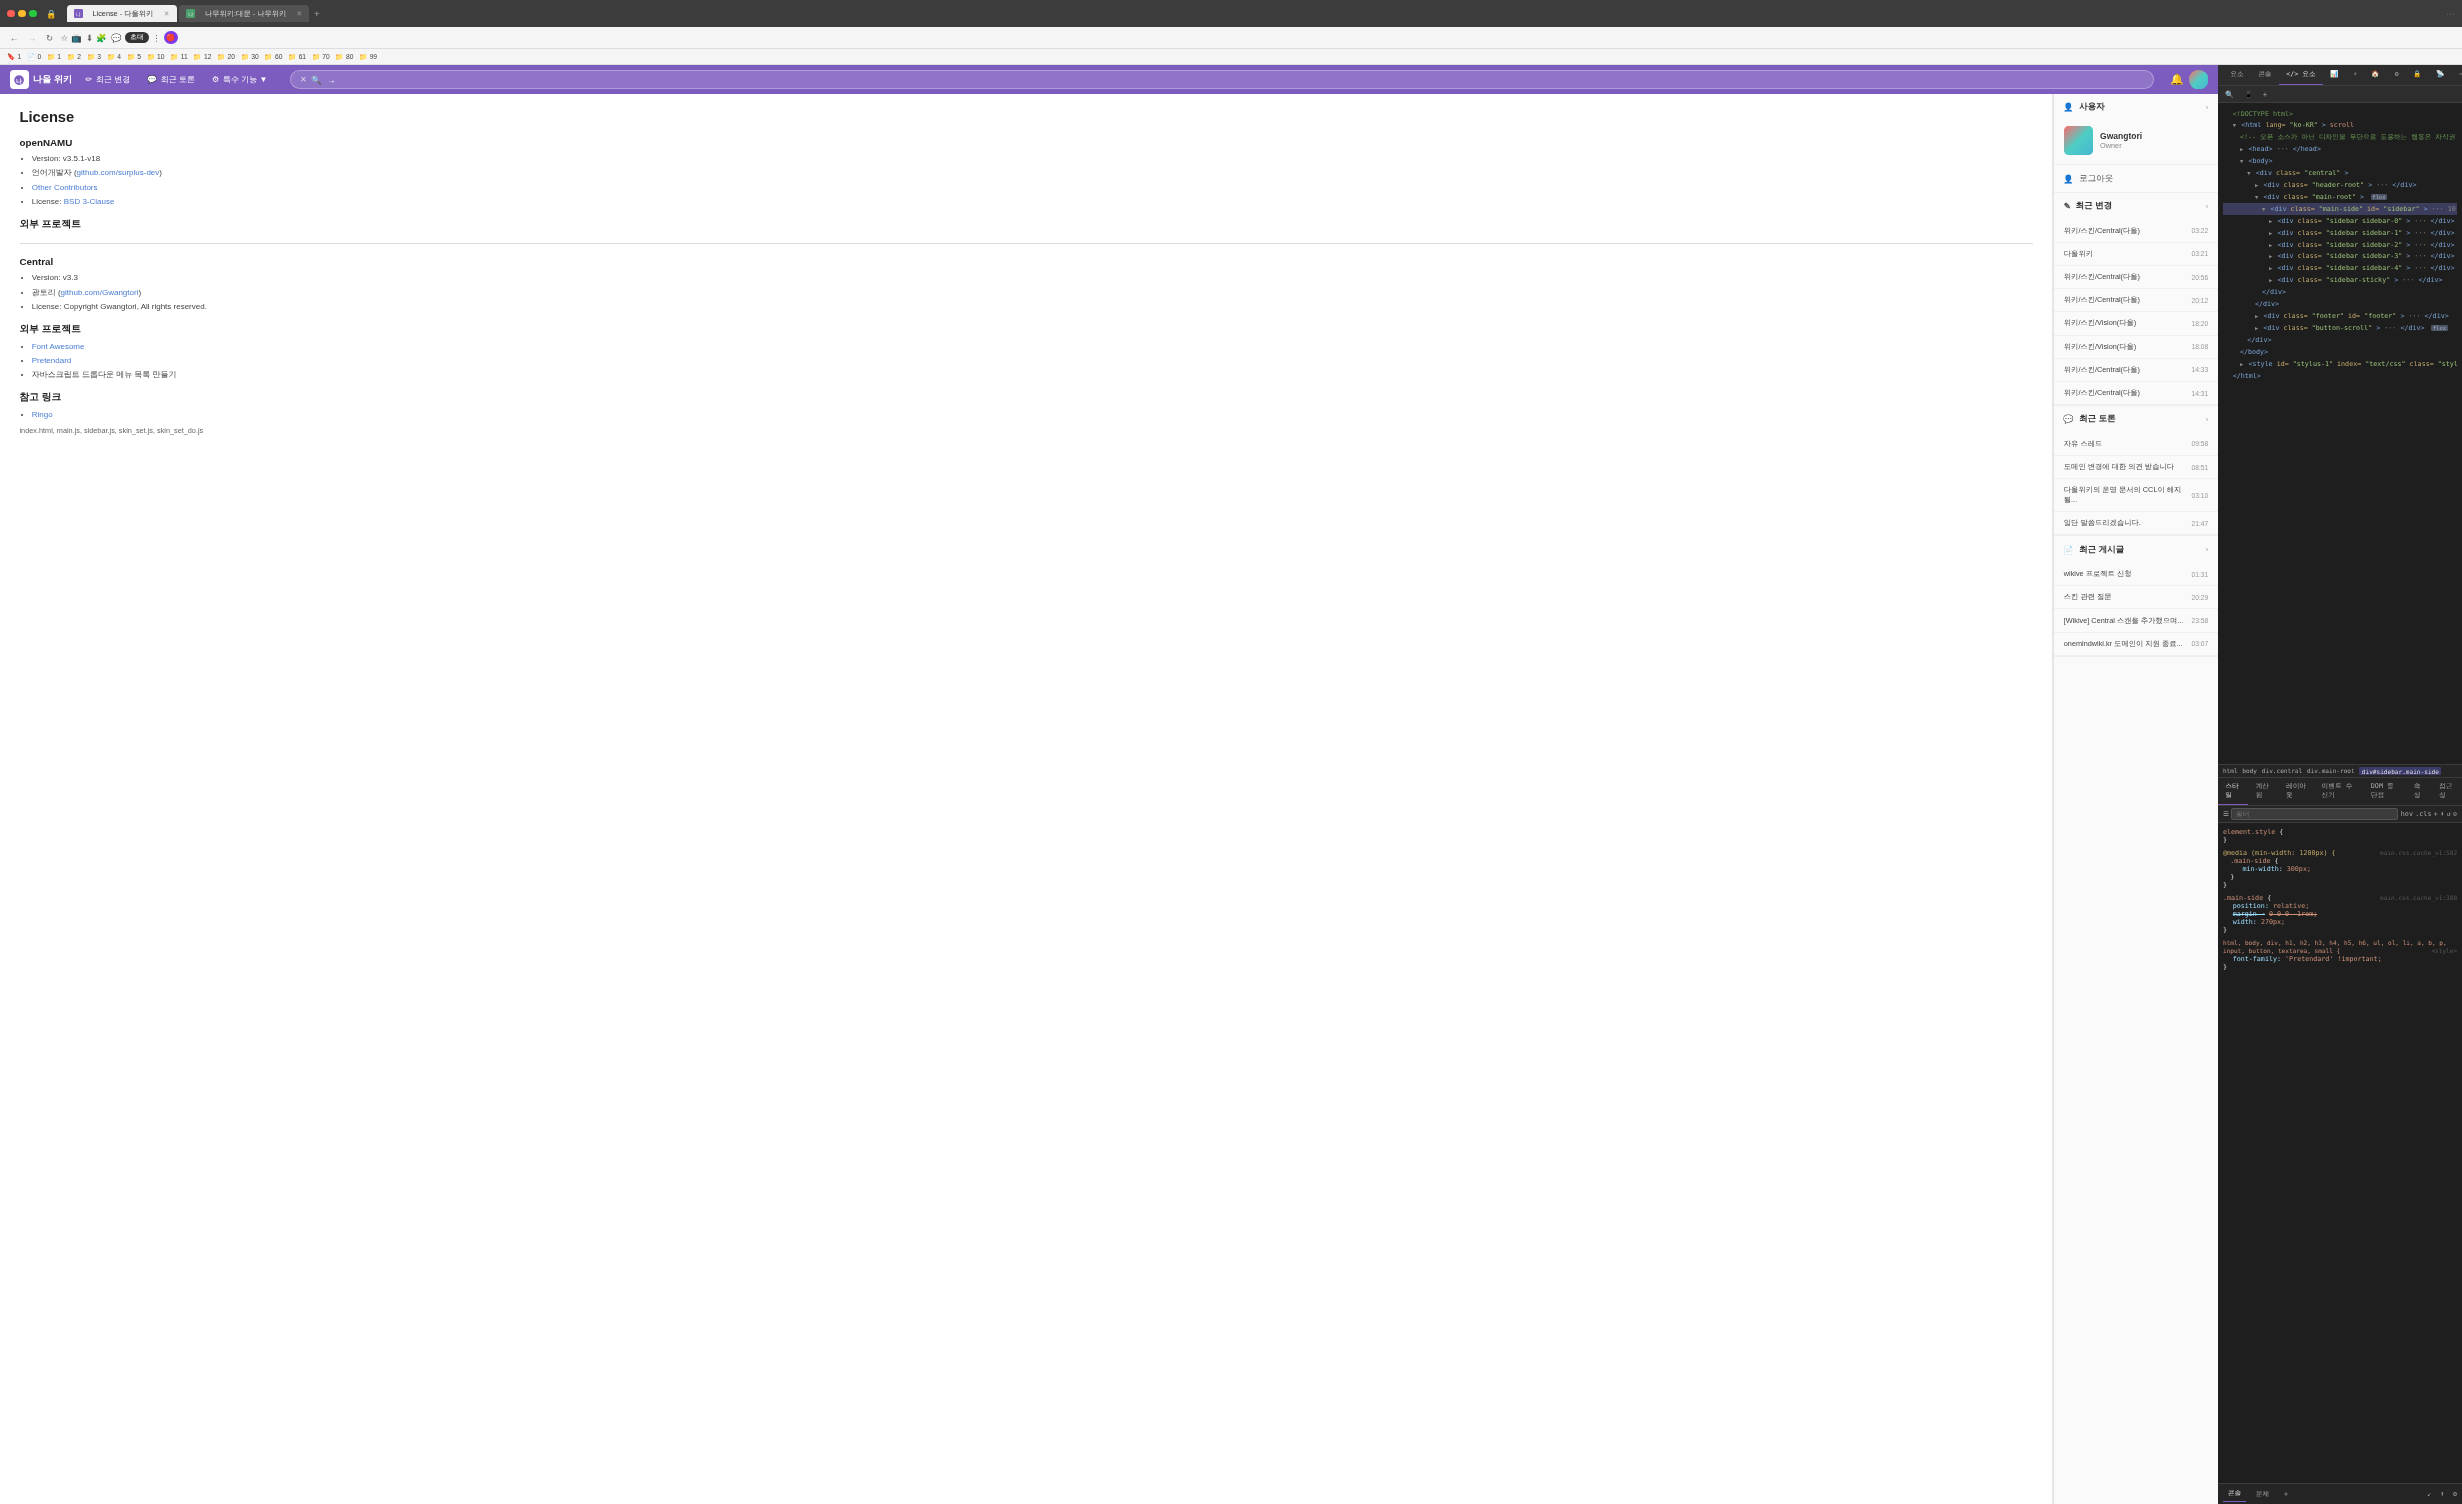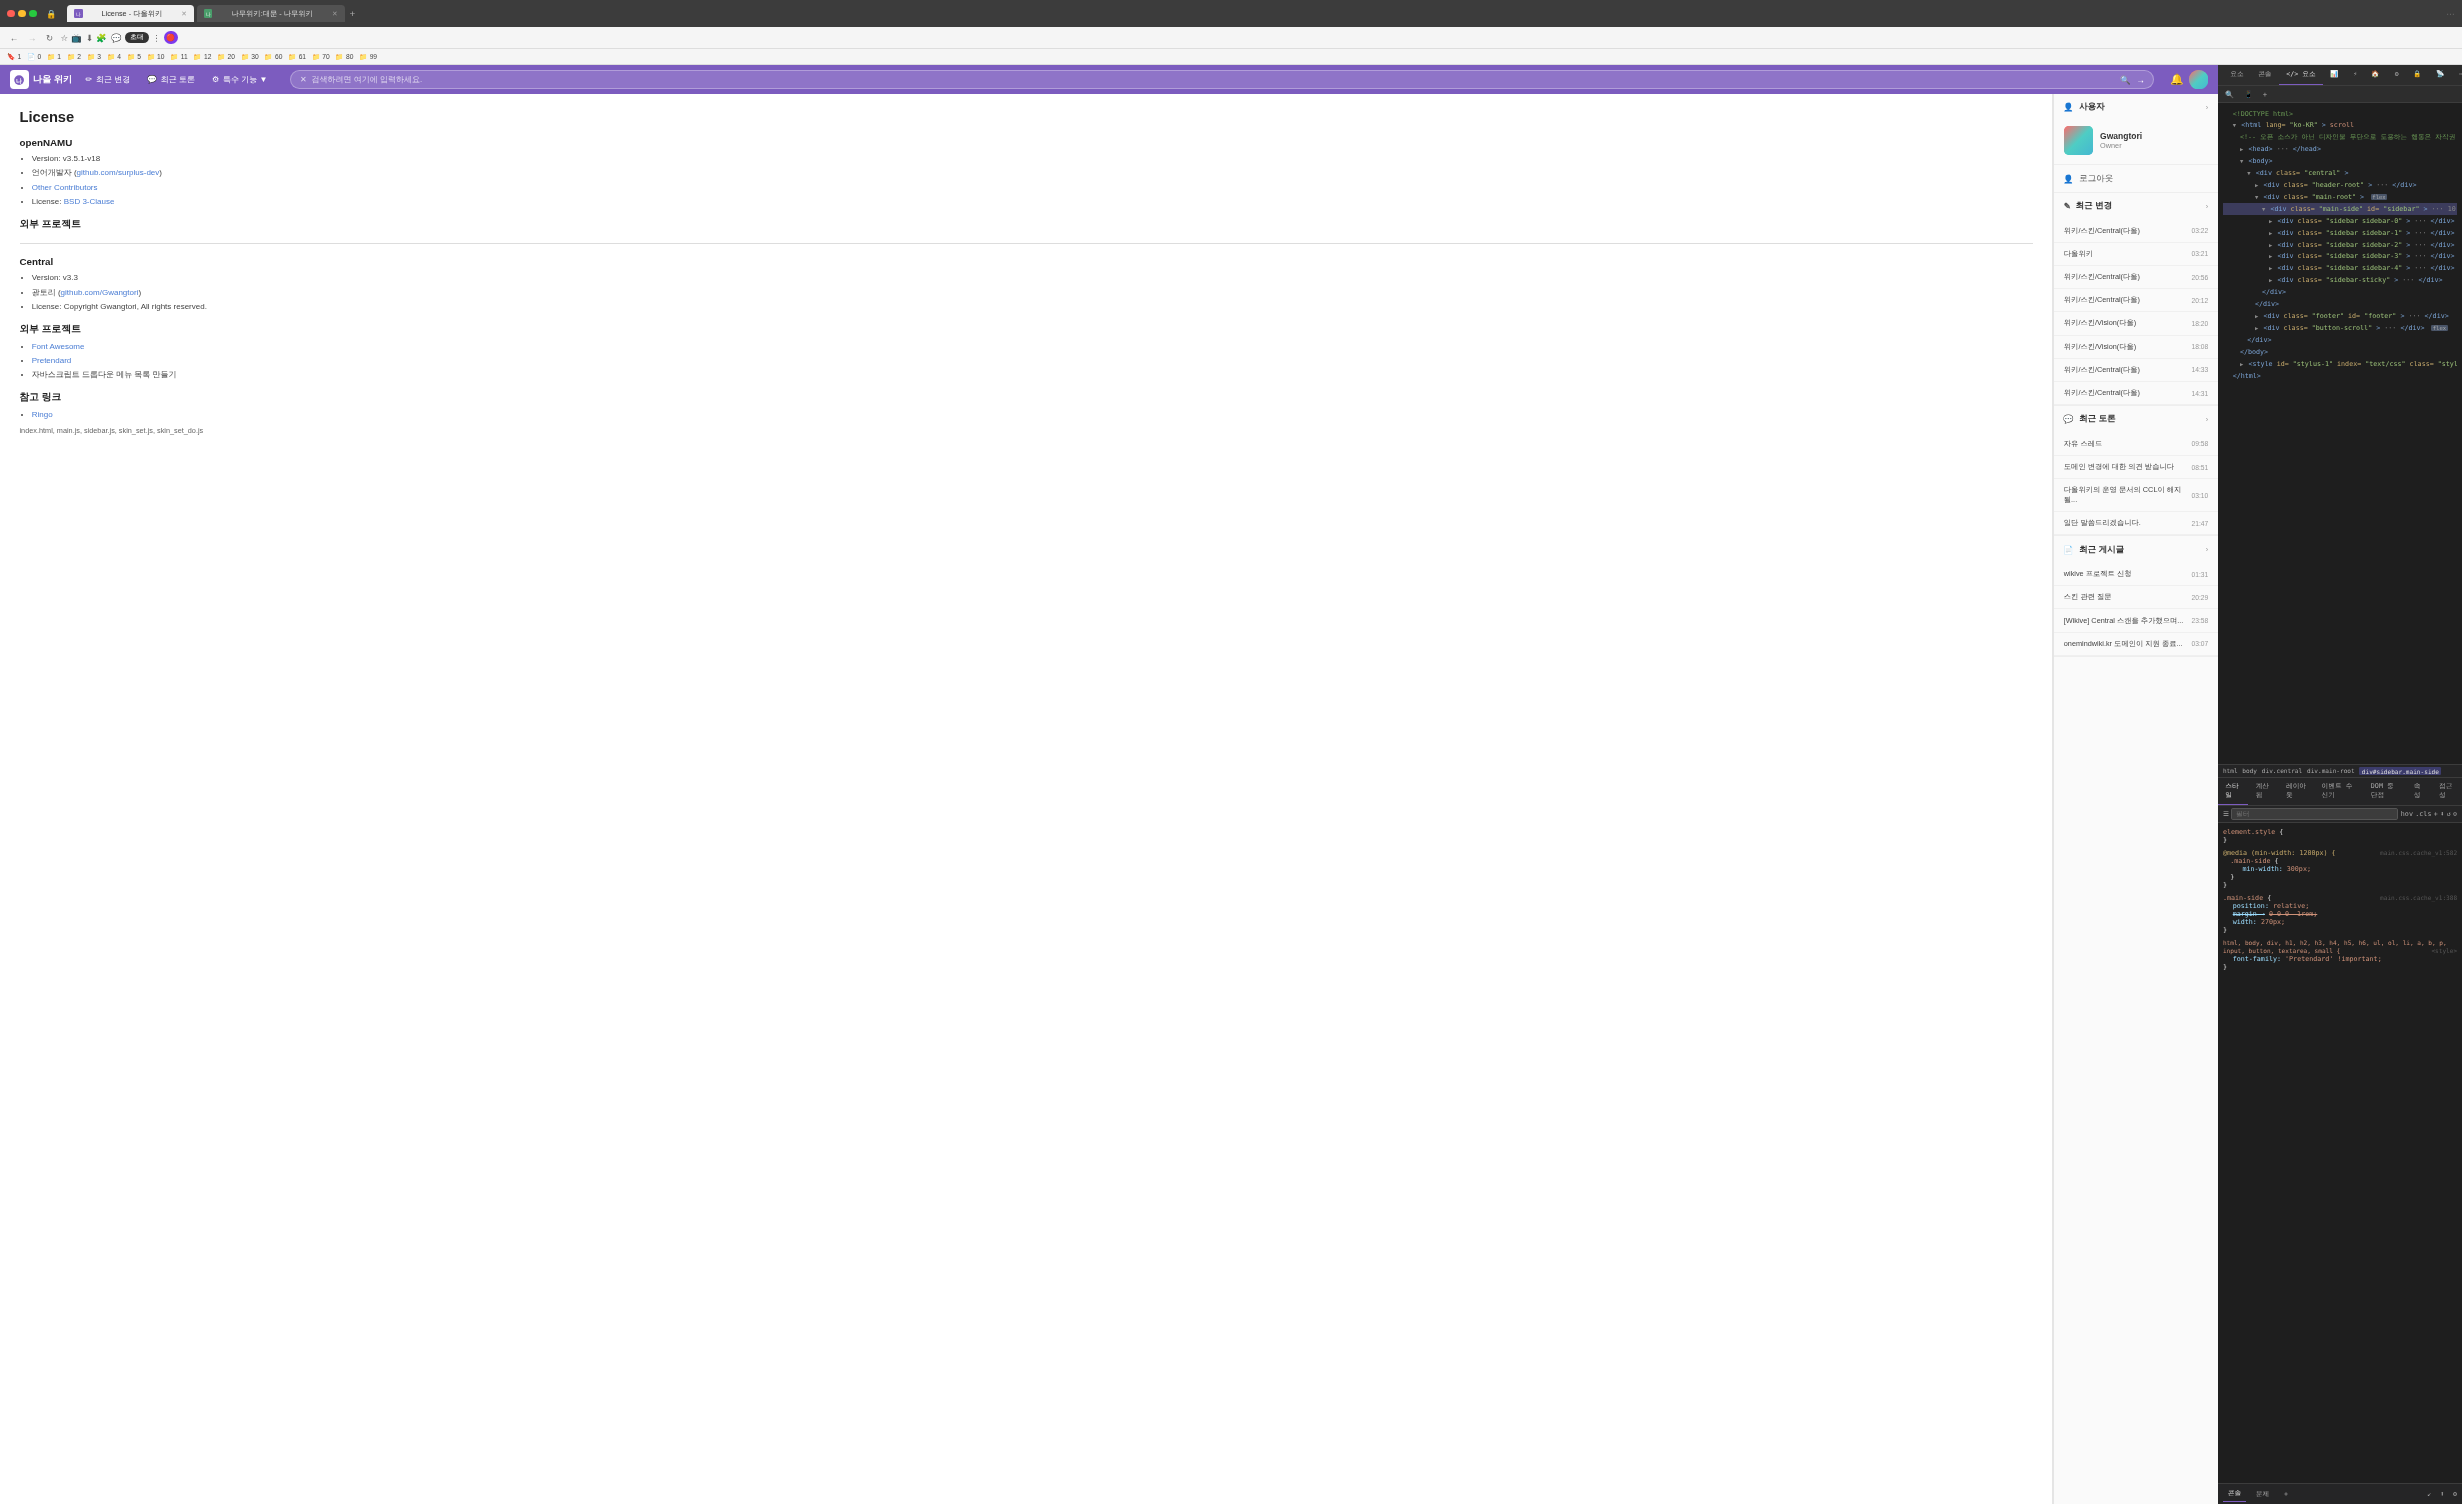--- a/index.html
+++ b/index.html
@@ -8,21 +8,21 @@
     
     .browser-window { width: 100vw; height: 100vh; background: #2b2b2b; display: flex; flex-direction: column; overflow: hidden; }
     .browser-titlebar { background: #3c3c3c; padding: 4.9px 7.3px; display: flex; align-items: center; gap: 4.9px; min-height: 24.4px; }
     .traffic-lights { display: flex; gap: 3.7px; }
     .traffic-light { width: 7.3px; height: 7.3px; border-radius: 50%; }
     .tl-red { background: #ff5f56; }
     .tl-yellow { background: #ffbd2e; }
     .tl-green { background: #27c93f; }
     .browser-icon { color: #aaa; font-size: 8.5px; margin-left: 4.9px; }
     .tab-bar { display: flex; align-items: center; flex: 1; gap: 2.4px; margin-left: 4.9px; }
-    .tab { background: #525252; border-radius: 3.7px 3.7px 0 0; padding: 3.7px 7.3px; display: flex; align-items: center; gap: 19px; font-size: 7.3px; color: #ddd; min-width: 110px; cursor: pointer; }
+    .tab { background: #525252; border-radius: 3.7px 3.7px 0 0; padding: 3.7px 7.3px; display: flex; align-items: center; gap: 10px; font-size: 7.3px; color: #ddd; min-width: 110px; cursor: pointer; }
     .tab.active { background: #f0f0f0; color: #333; }
     .tab-favicon { width: 8.5px; height: 8.5px; border-radius: 1.2px; background: #7c5cbf; display: flex; align-items: center; justify-content: center; font-size: 5.5px; color: white; }
     .tab-favicon.daol { background: #7c5cbf; }
     .tab-favicon.namu { background: #4a9e6b; }
     .tab-close { margin-left: auto; color: #999; font-size: 6.7px; }
     .tab-new { color: #aaa; font-size: 9.8px; margin-left: 2.4px; }
 
     
     .address-bar { background: #f5f5f5; padding: 3.7px 7.3px; display: flex; align-items: center; gap: 4.9px; border-bottom: 0.6px solid #ddd; min-height: 22px; }
     .nav-btn { color: #666; font-size: 8.5px; cursor: pointer; background: none; border: none; padding: 1.2px 2.4px; }
@@ -282,21 +282,20 @@
             <span>최근 토론</span>
           </div>
           <div class="wiki-nav-item">
             <span>⚙</span>
             <span>특수 기능 ▼</span>
           </div>
         </div>
         <div class="wiki-search">
           <div class="wiki-search-inner">
             <span style="color:rgba(255,255,255,0.7);">✕</span>
-            <input class="wiki-search-input" placeholder="검색하려면 여기에 입력하세요." style="">
             <span class="wiki-search-btn">🔍</span>
             <span class="wiki-search-btn">→</span>
           </div>
         </div>
         <div class="wiki-header-icons">
           <span style="font-size:11px;">🔔</span>
           <div class="wiki-avatar">
             <svg width="19.5" height="19.5" viewBox="0 0 32 32">
               <defs>
                 <linearGradient id="avatarGrad" x1="0%" y1="0%" x2="100%" y2="100%">

